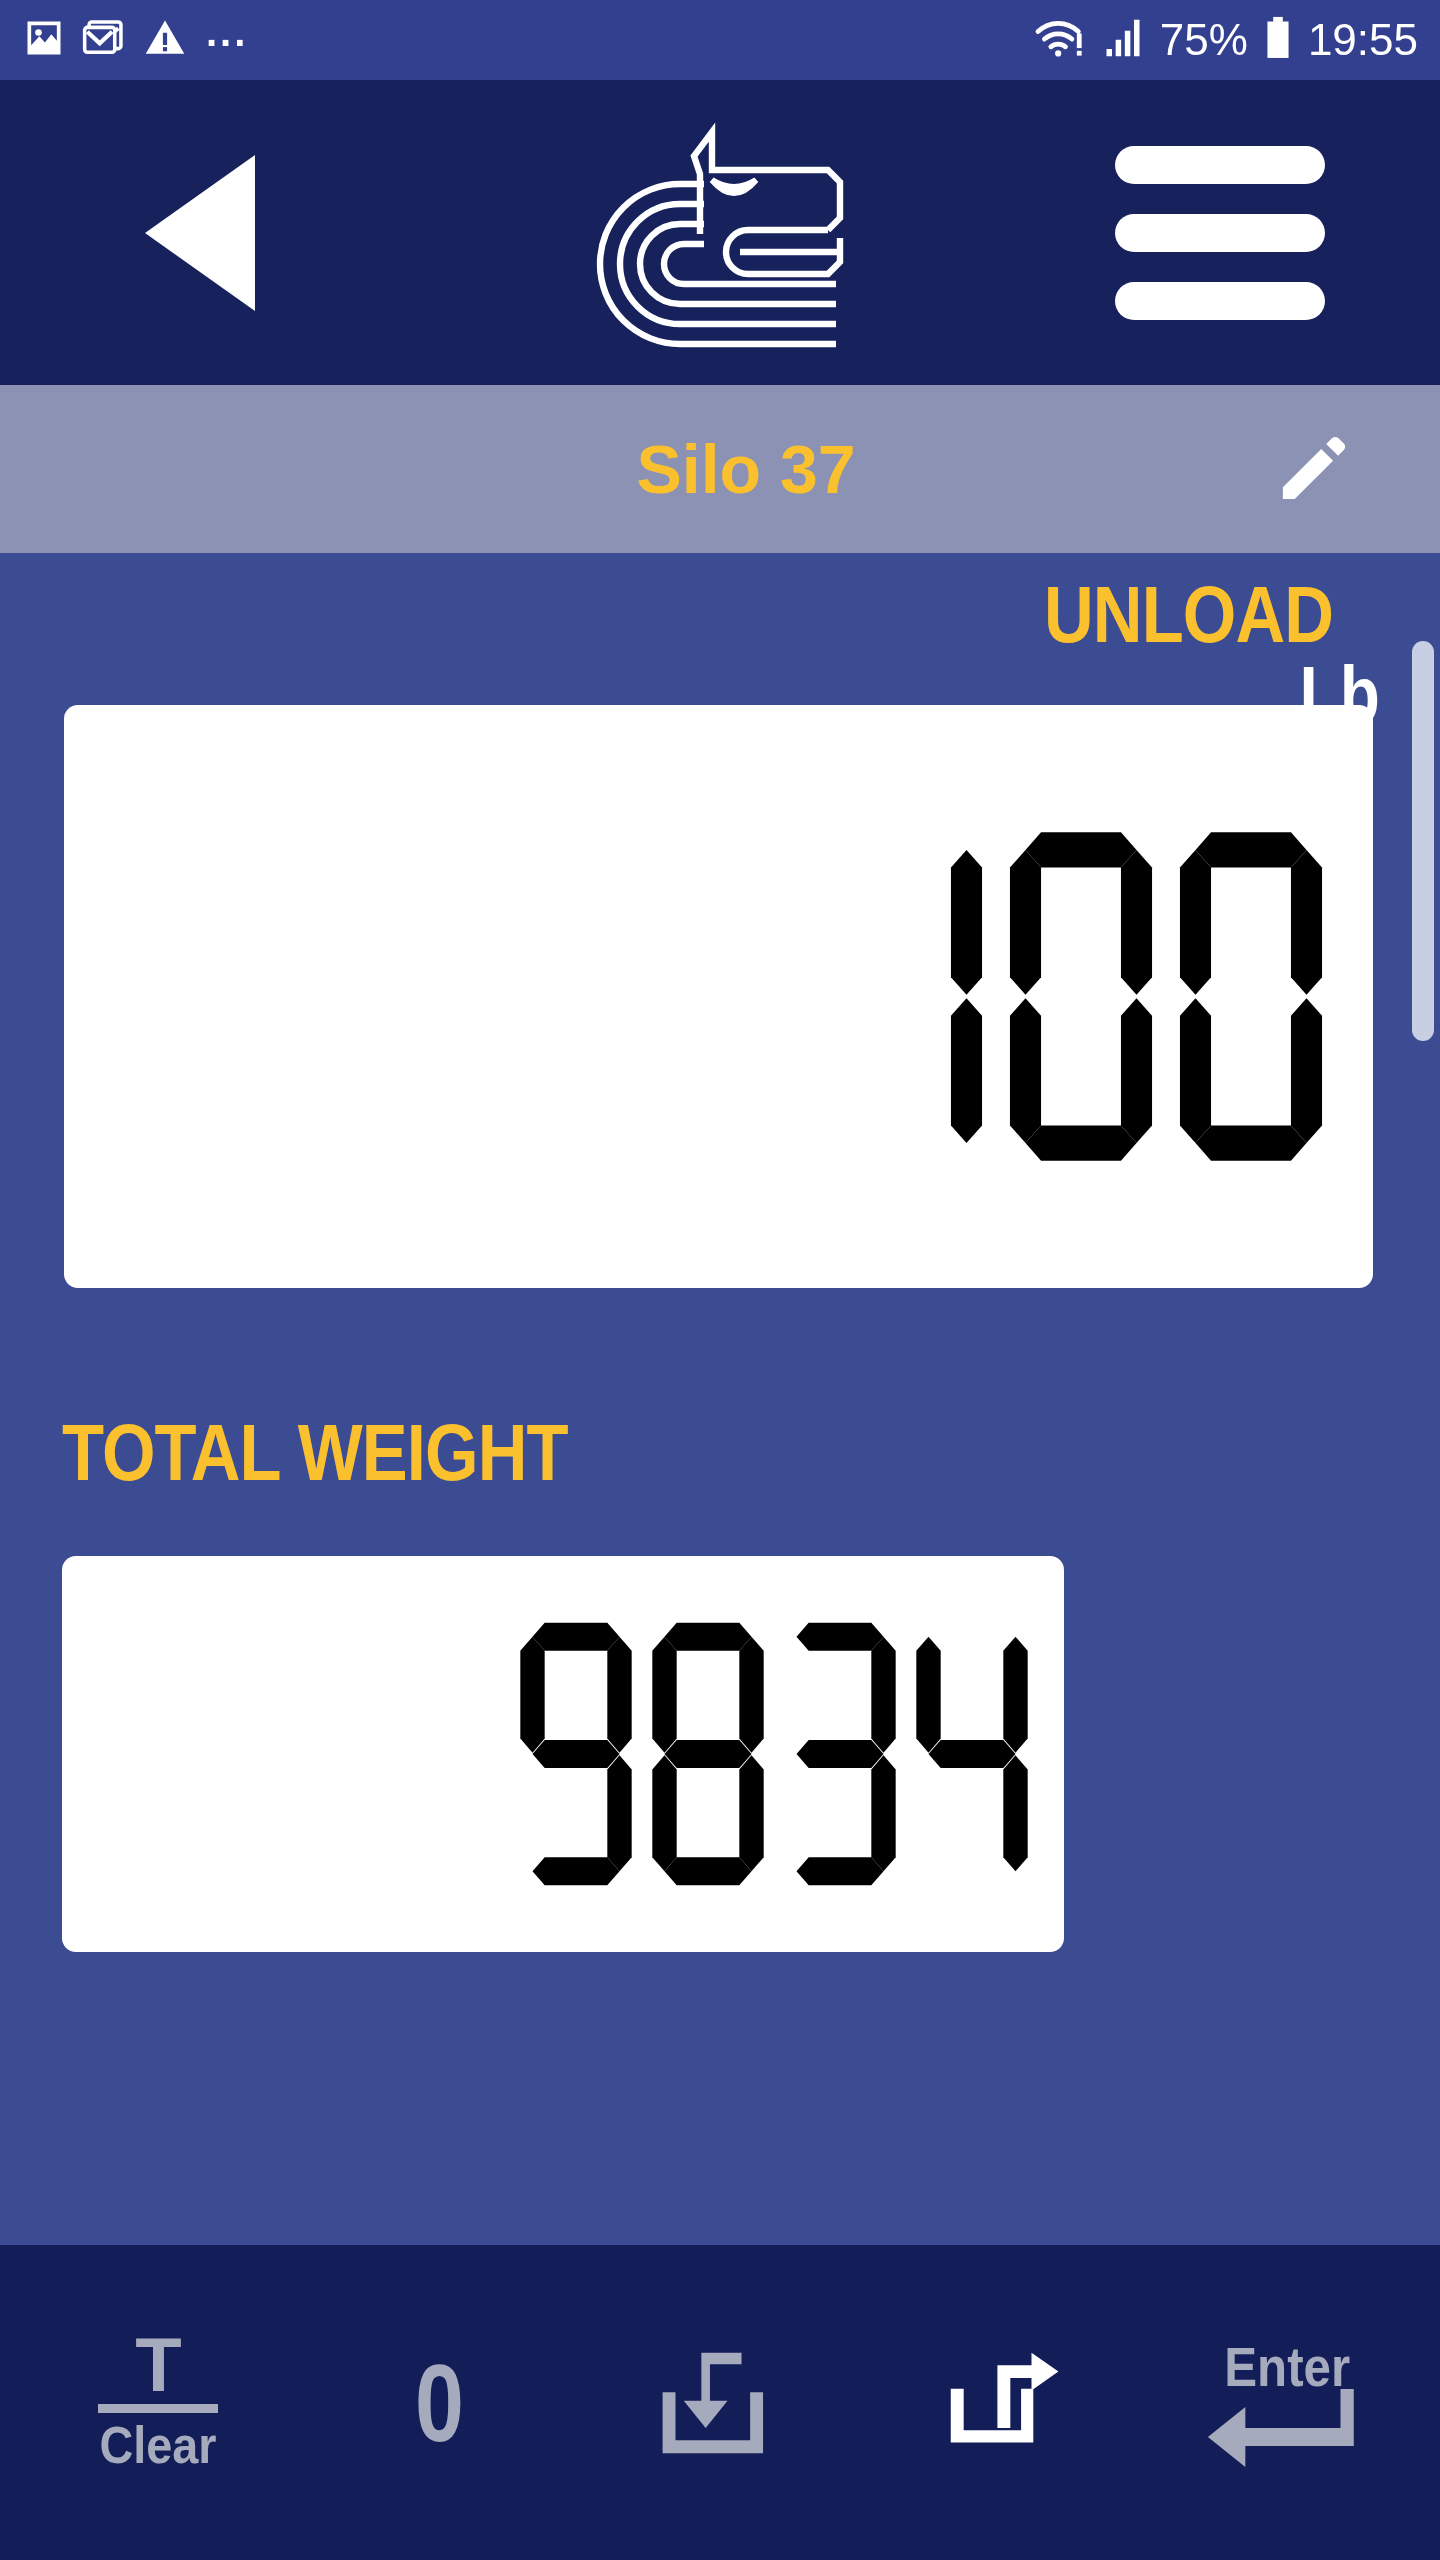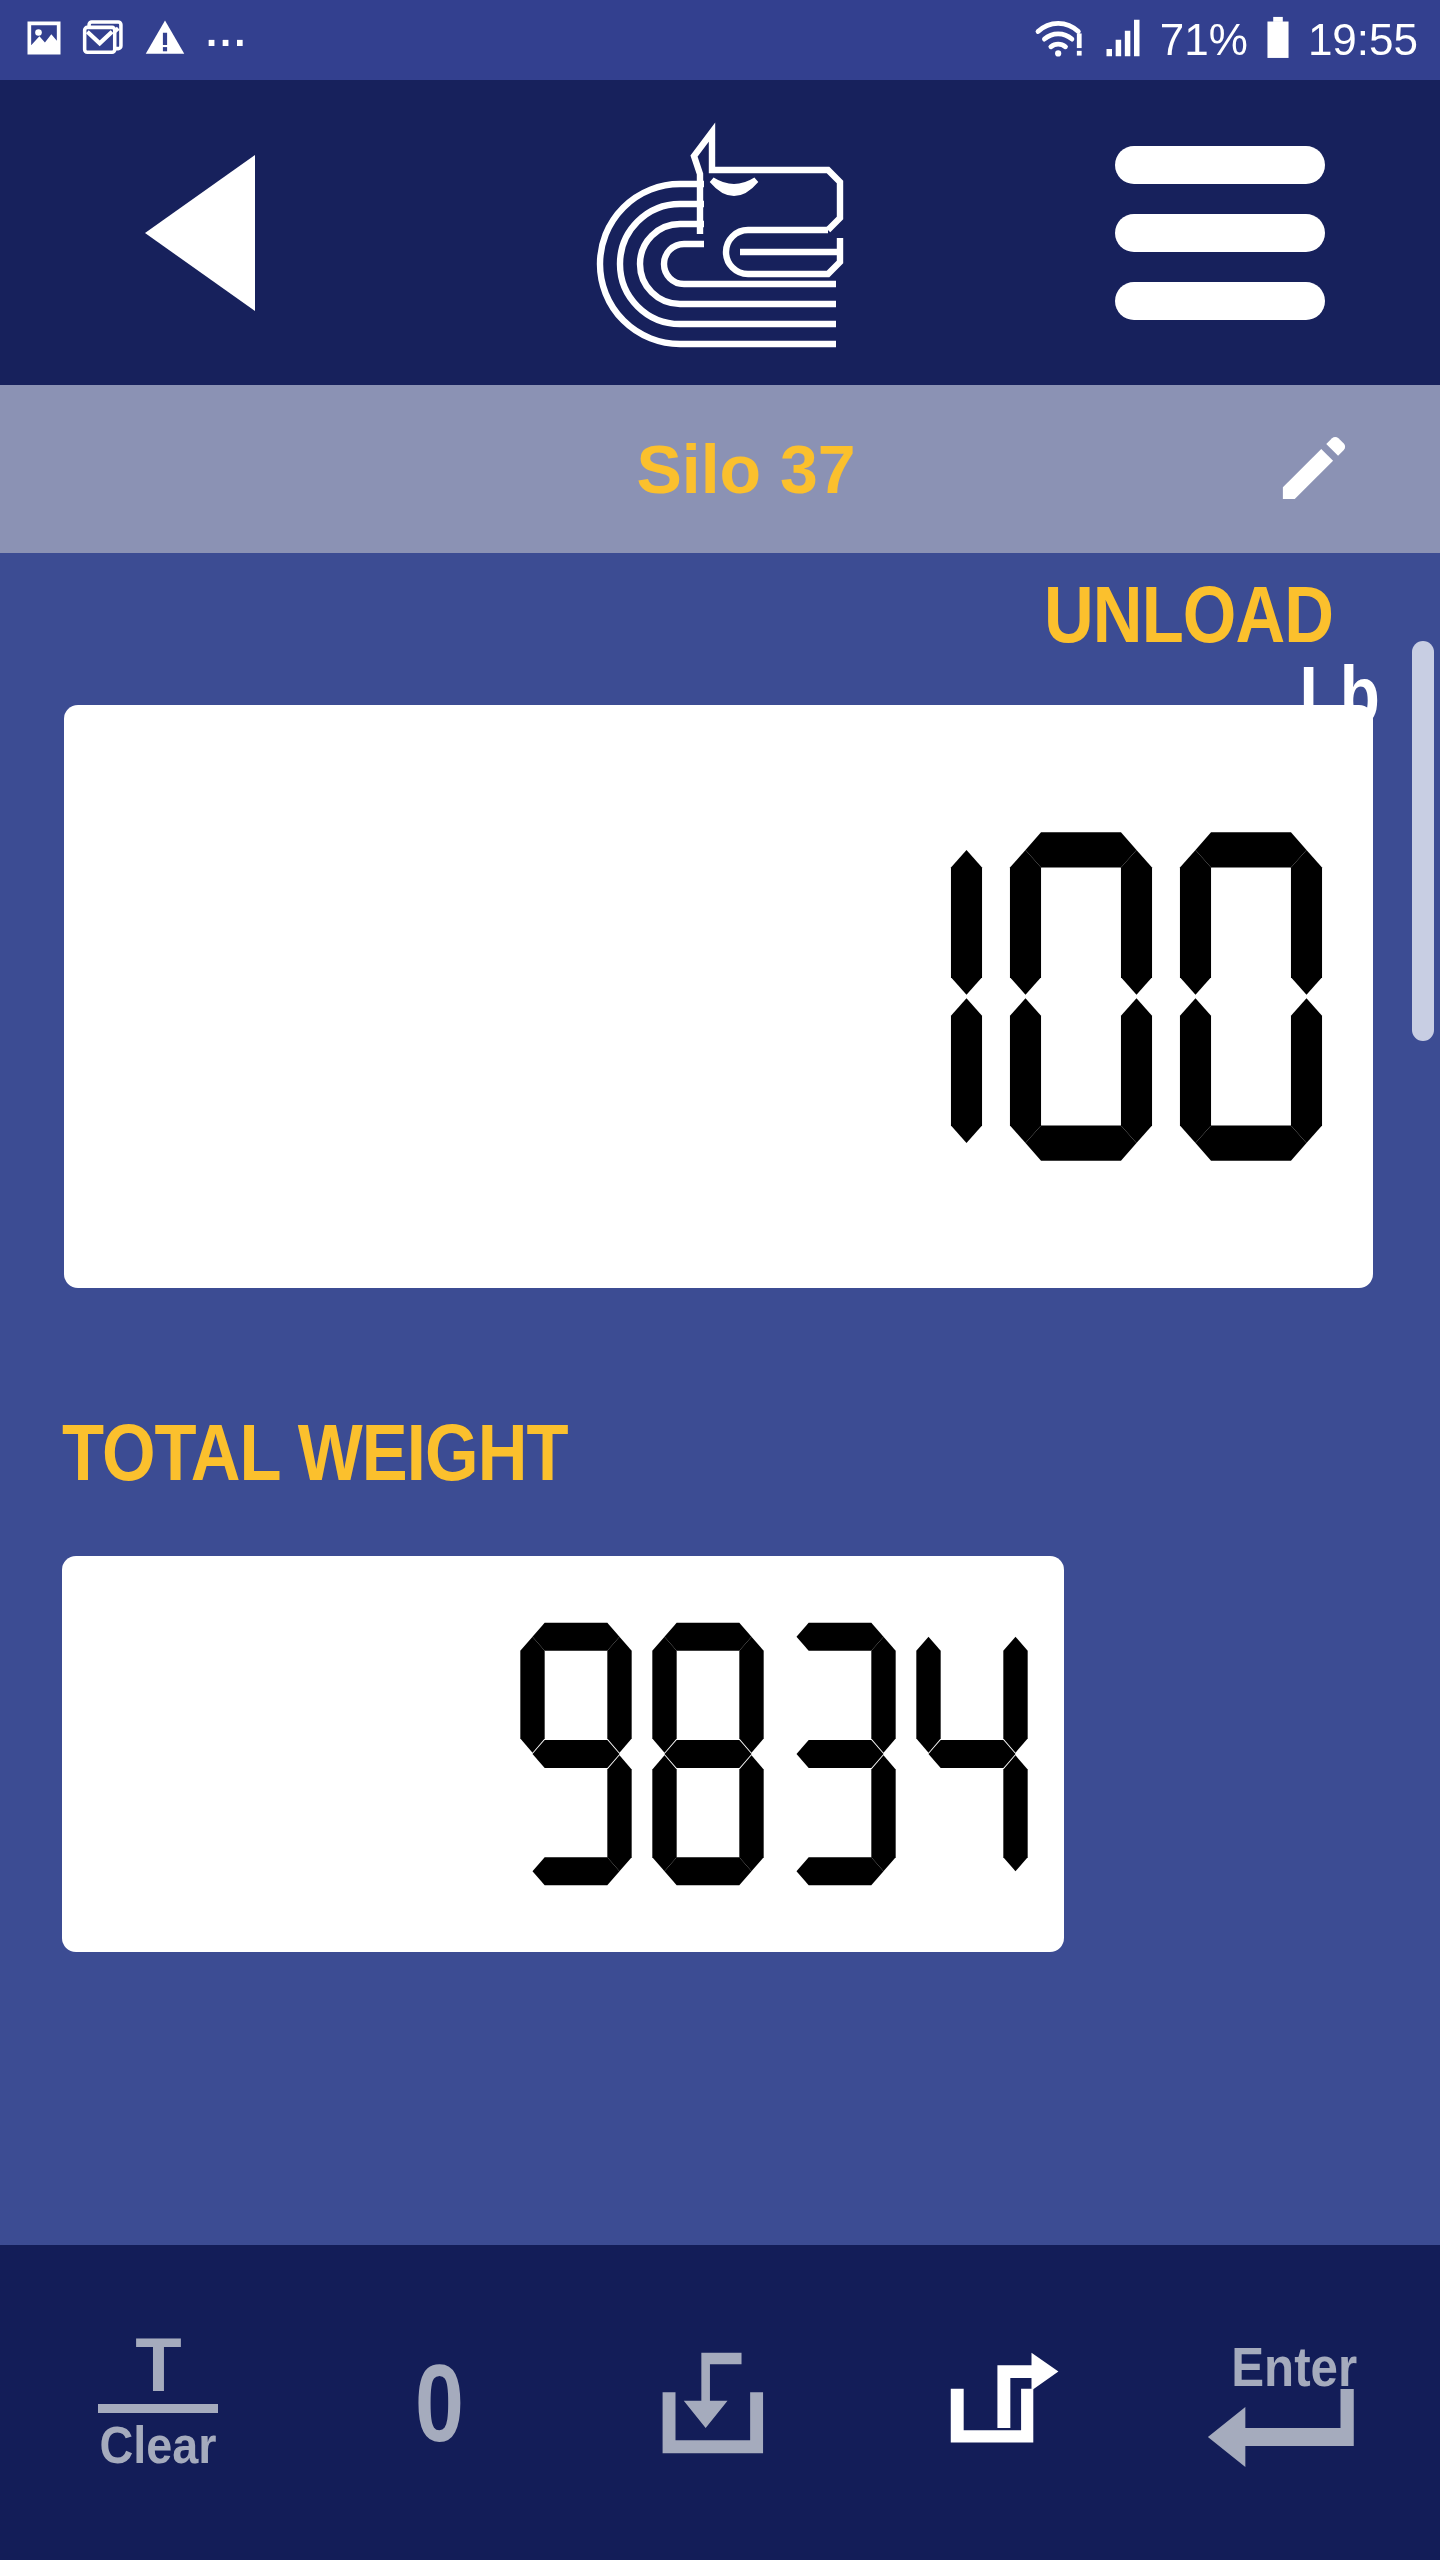--- a/index.html
+++ b/index.html
@@ -153,21 +153,21 @@
     color:#a5abbd;font-size:52px;font-weight:bold;
     font-family:"Liberation Sans", sans-serif;
     transform:scaleX(0.9);
   }
   .zero-glyph{
     color:#a5abbd;font-size:110px;font-weight:bold;line-height:1;
     font-family:"Liberation Sans", sans-serif;
     transform:scaleX(0.8);
   }
   .enter-wrap{
-    display:flex;flex-direction:column;align-items:flex-end;line-height:1;
+    display:flex;flex-direction:column;line-height:1;
   }
   .enter-word{
     color:#a5abbd;font-size:56px;font-weight:bold;
     font-family:"Liberation Sans", sans-serif;
     transform:scaleX(0.88);transform-origin:right;margin-bottom:-6px;
   }
   .esc-glyph{
     color:#ffffff;font-size:98px;font-weight:bold;line-height:1;
     font-family:"Liberation Sans", sans-serif;
     transform:scaleX(0.88);
@@ -212,21 +212,21 @@
             <circle cx="13" cy="20.4" r="1.7" fill="#fff"></circle>
             <rect x="23.2" y="9.5" width="2.6" height="8" fill="#fff"></rect>
             <rect x="23.2" y="19" width="2.6" height="2.6" fill="#fff"></rect>
           </svg>
       </span>
       <span class="sb-icon">
         <svg width="46" height="44" viewBox="0 0 24 24">
             <path fill="#fff" d="M3 18h3v4H3zM8 13h3v9H8zM13 8h3v14h-3zM18 2h3v20h-3z"></path>
           </svg>
       </span>
-      <span class="sb-text">71%</span>
+      <span class="sb-text">75%</span>
       <span class="sb-icon">
         <svg width="32" height="46" viewBox="0 0 16 24">
             <rect x="5.5" y="1" width="5" height="2.6" fill="#fff"></rect>
             <rect x="2.5" y="3.4" width="11" height="19" fill="#fff"></rect>
           </svg>
       </span>
       <span class="sb-text">19:55</span>
     </div>
   </div>
 

